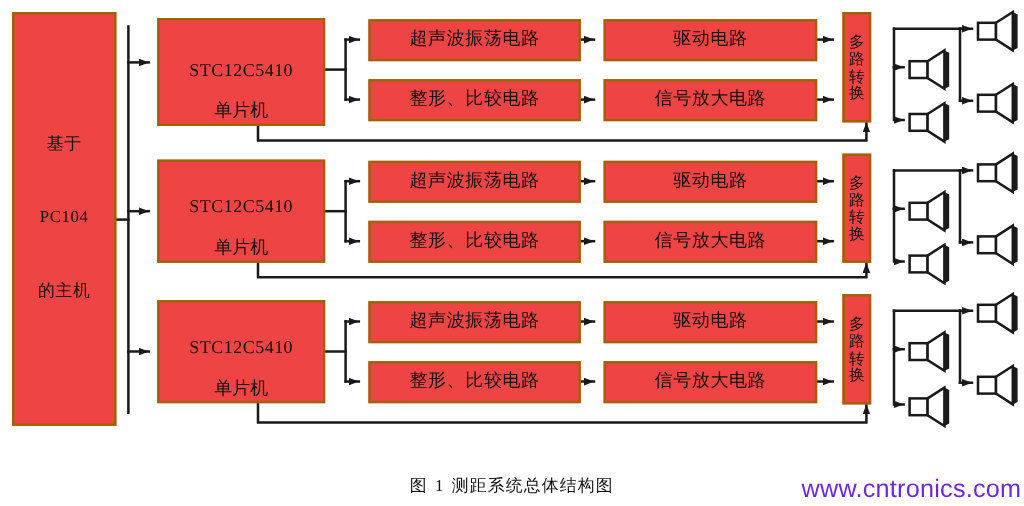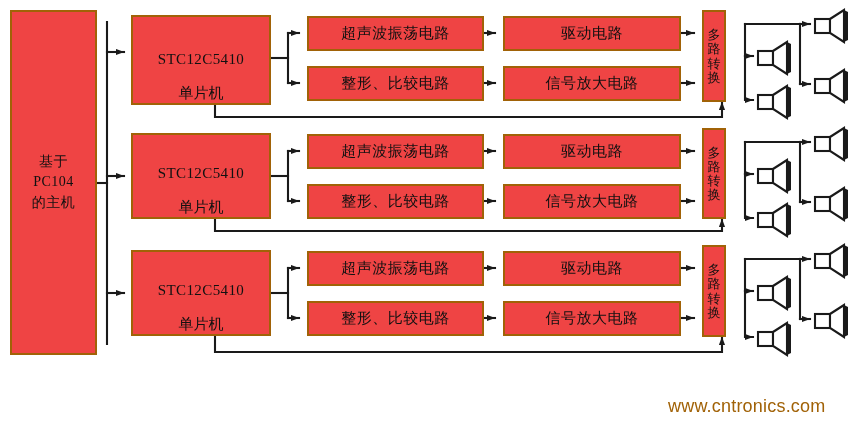--- a/index.html
+++ b/index.html
@@ -4,36 +4,36 @@
 <style>
   html,body{margin:0;padding:0;background:#fff;}
   body{width:853px;height:422px;position:relative;overflow:hidden;
        font-family:"Liberation Serif","DejaVu Serif",serif;color:#111;}
   #stage{position:absolute;left:0;top:0;width:853px;height:422px;}
   svg#wires{position:absolute;left:0;top:0;width:853px;height:422px;}
 
   .box{position:absolute;border:2px solid #a16207;background:#ef4444;
        display:flex;align-items:center;justify-content:center;text-align:center;
        box-sizing:border-box;line-height:1.18;}
-  .box.host{flex-direction:column;font-size:14px;letter-spacing:.5px;}
+  .box.host{flex-direction:column;font-size:14px;letter-spacing:.5px;gap:41px;}
   .box.mcu{flex-direction:column;font-size:15px;justify-content:flex-end;}
   .box.mcu .l1{font-family:"Liberation Serif","DejaVu Serif",serif;letter-spacing:.4px;}
   .box.mcu .l2{margin-top:17px;font-size:15px;}
   .box.circ{font-size:15px;letter-spacing:.5px;}
   .box.mux{flex-direction:column;font-size:13px;justify-content:center;padding-top:1px;}
   .box.mux span{display:block;line-height:1.08;}
   .host span{display:block;margin:2px 0;}
 
   .spk{position:absolute;}
 
   .caption{position:absolute;left:0;right:0;top:396px;text-align:center;
            font-size:14px;letter-spacing:1px;color:#111;}
   .caption .num{margin:0 6px;font-family:"Liberation Serif",serif;}
-  .watermark{position:absolute;left:668px;top:396px;font-size:18px;
-             color:#a16207;font-family:"Liberation Sans","DejaVu Sans",sans-serif;
+  .watermark{position:absolute;left:668px;top:396px;font-size:21px;
+             color:#6d28d9;font-family:"Liberation Sans","DejaVu Sans",sans-serif;
              letter-spacing:.2px;white-space:nowrap;}
 </style>
 </head>
 <body>
 
 <div id="stage">
 
   <svg id="wires" viewBox="0 0 853 422" xmlns="http://www.w3.org/2000/svg">
     <defs>
       <marker id="ar" markerWidth="9" markerHeight="9" refX="8.4" refY="3.2" orient="auto" markerUnits="userSpaceOnUse">
@@ -265,15 +265,18 @@
     </svg>
   </div>
   <div class="spk" style="left:755px;top:321px;">
     <svg width="40" height="36" viewBox="0 0 40 36" xmlns="http://www.w3.org/2000/svg">
       <rect x="3" y="11" width="15" height="14" fill="#fff" stroke="#1a1a1a" stroke-width="2.1"></rect>
       <path d="M18,11 L32,2 L32,34 L18,25 Z" fill="#fff" stroke="#1a1a1a" stroke-width="2.1"></path>
       <path d="M32,2 L36,4 L36,32 L32,34 Z" fill="#1a1a1a"></path>
     </svg>
   </div>
 
+  <div class="caption">
+    <span>图</span><span class="num">1</span><span>测距系统总体结构图</span>
+  </div>
 
   <div class="watermark">www.cntronics.com</div>
 </div>
 
 </body></html>

